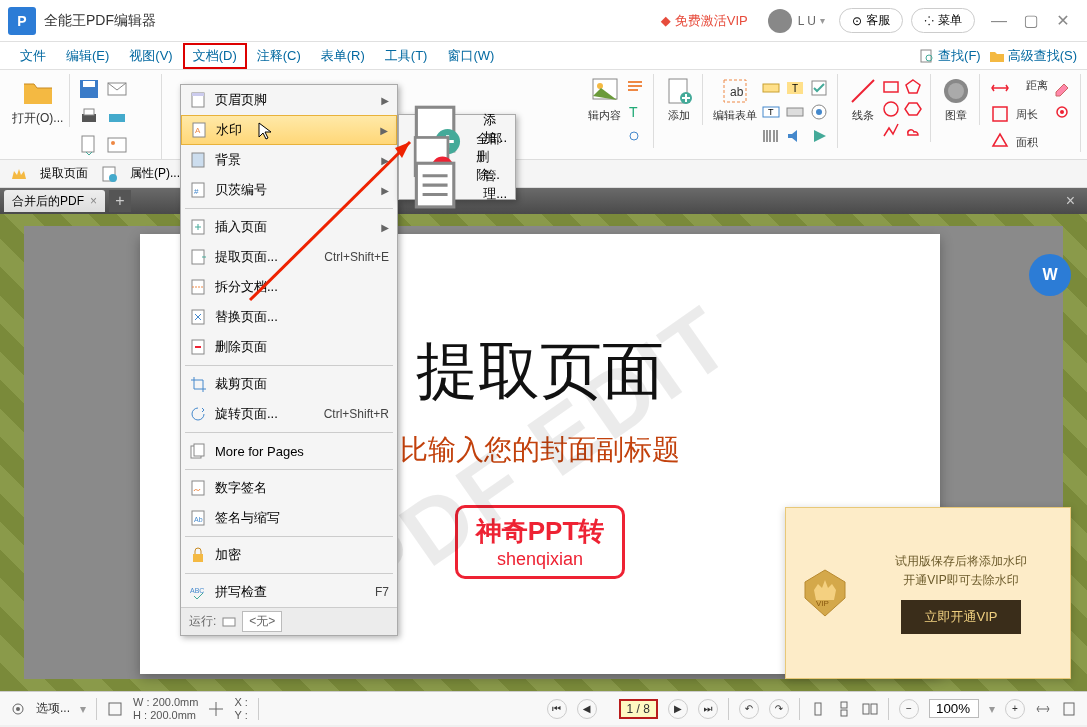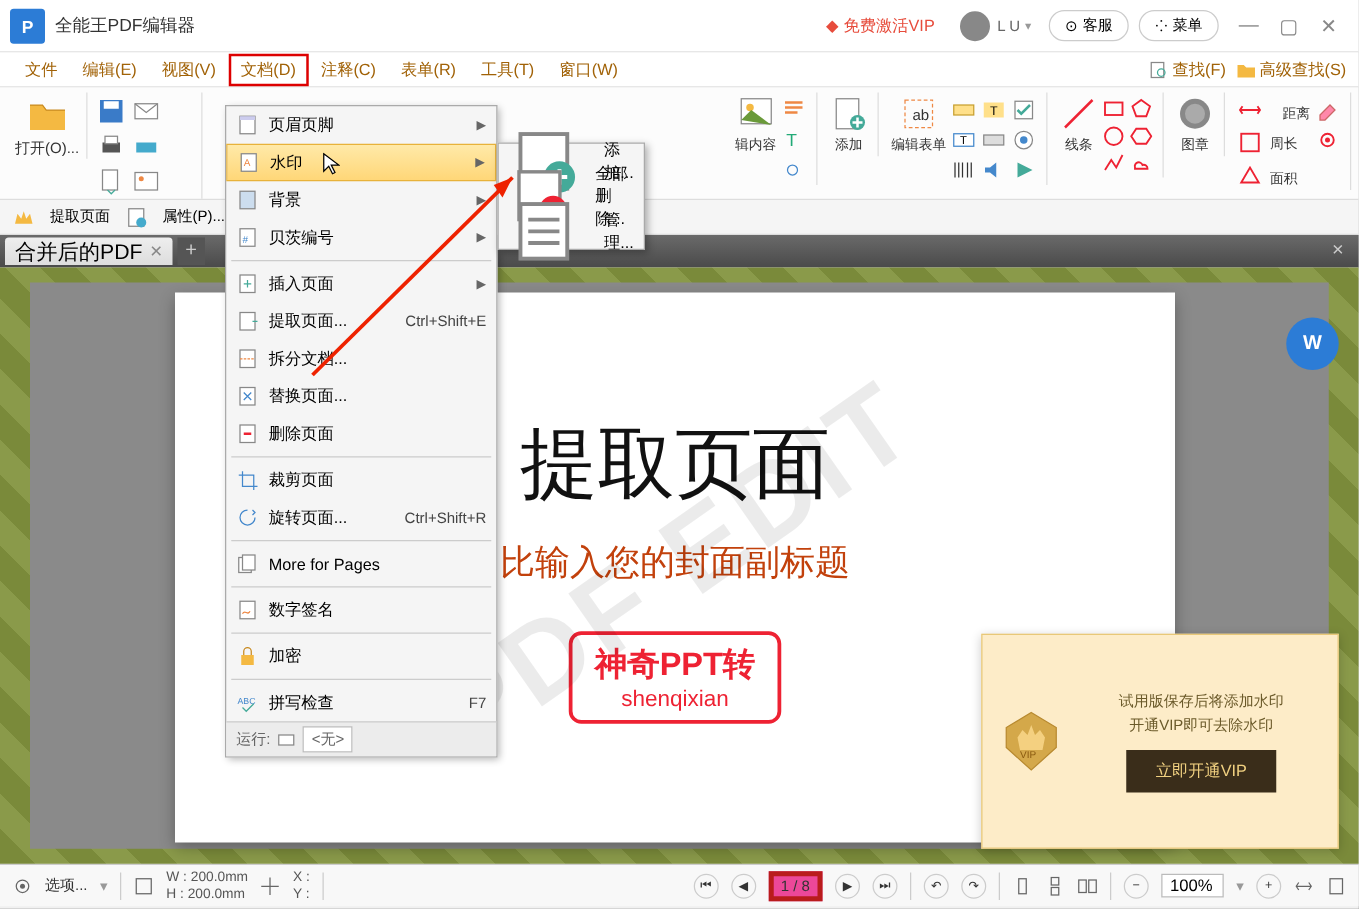--- a/index.html
+++ b/index.html
@@ -11,21 +11,21 @@
 .titlebar .title { font-size: 14px; color: #333; }
 .titlebar .spacer { flex: 1; }
 .vip-link { color: #e74c3c; font-size: 13px; display: flex; align-items: center; gap: 4px; margin-right: 20px; cursor: pointer; }
 .avatar { width: 24px; height: 24px; border-radius: 50%; background: #888; margin-right: 6px; }
 .user-name { font-size: 12px; color: #666; margin-right: 4px; }
 .dd-icon { color: #999; font-size: 10px; margin-right: 14px; }
 .pill-btn { border: 1px solid #ccc; border-radius: 14px; padding: 3px 12px; font-size: 12px; margin-right: 8px; display: flex; align-items: center; gap: 4px; background: #fff; cursor: pointer; }
 .win-btn { width: 32px; height: 28px; display: flex; align-items: center; justify-content: center; color: #888; cursor: pointer; }
 
 
-.menubar { height: 28px; background: #fff; display: flex; align-items: center; padding: 0 10px; font-size: 13px; color: #a16207; border-bottom: 1px solid #e0e0e0; }
+.menubar { height: 28px; background: #fff; display: flex; align-items: center; padding: 0 10px; font-size: 13px; color: #0369a1; border-bottom: 1px solid #e0e0e0; }
 .menu-item { padding: 4px 10px; cursor: pointer; }
 .menu-item.hl { border: 2px solid #d00; padding: 2px 8px; }
 .menubar .spacer { flex: 1; }
 .menubar .rbtn { display: flex; align-items: center; gap: 3px; font-size: 13px; margin-left: 8px; cursor: pointer; }
 .ricon { width: 16px; height: 16px; }
 
 
 .toolbar { height: 90px; background: #fcfcfc; border-bottom: 1px solid #ddd; display: flex; align-items: flex-start; padding: 4px 6px; gap: 2px; overflow: hidden; position: relative; }
 .open-group { display: flex; flex-direction: column; align-items: center; gap: 2px; padding: 0 6px; border-right: 1px solid #ddd; }
 .open-group .big { width: 34px; height: 34px; }
@@ -39,21 +39,21 @@
 .smcol { display: flex; flex-direction: column; gap: 4px; padding-top: 2px; }
 .smicon { width: 20px; height: 20px; }
 .shape-row { display: flex; gap: 4px; align-items: center; }
 .shape-row .sh { width: 18px; height: 18px; }
 
 
 .secbar { height: 28px; background: #f5f5f5; border-bottom: 1px solid #ddd; display: flex; align-items: center; padding: 0 10px; font-size: 12px; gap: 12px; }
 
 
 .tabstrip { height: 26px; background: linear-gradient(#6a6a6a, #4a4a4a); display: flex; align-items: center; padding: 0 4px; }
-.tab { background: linear-gradient(#eee, #ddd); height: 22px; padding: 0 8px; display: flex; align-items: center; font-size: 17px; border-radius: 3px 3px 0 0; gap: 6px; }
+.tab { background: linear-gradient(#eee, #ddd); height: 22px; padding: 0 8px; display: flex; align-items: center; font-size: 12px; border-radius: 3px 3px 0 0; gap: 6px; }
 .tab .x { color: #888; cursor: pointer; }
 .tabplus { width: 22px; height: 22px; background: #555; color: #ccc; display: flex; align-items: center; justify-content: center; margin-left: 4px; cursor: pointer; }
 .tabstrip .spacer { flex: 1; }
 .tabclose { color: #ccc; padding: 0 8px; cursor: pointer; }
 
 
 .docarea { position: relative; height: 477px; background: repeating-linear-gradient(45deg, #7a8a3a, #7a8a3a 20px, #8a9a4a 20px, #8a9a4a 40px); overflow: hidden; }
 .docarea::before { content: ""; position: absolute; inset: 12px 24px 12px 24px; background: #8a8a8a; }
 .page { position: absolute; left: 140px; top: 20px; width: 800px; height: 440px; background: #fff; box-shadow: 0 4px 12px rgba(0,0,0,.3); display: flex; flex-direction: column; align-items: center; justify-content: center; }
 .page .wm { position: absolute; inset: 0; display: flex; align-items: center; justify-content: center; font-size: 90px; color: rgba(0,0,0,.08); transform: rotate(-35deg); font-weight: bold; letter-spacing: 4px; pointer-events: none; }
@@ -87,21 +87,21 @@
 .popup .pl { font-size: 12px; color: #6b5a2a; line-height: 1.6; text-align: center; }
 .popup .btn { background: #3a2d1a; color: #f0d080; padding: 8px 24px; font-size: 13px; margin-top: 10px; cursor: pointer; display: inline-block; }
 
 
 .statusbar { height: 34px; background: #f8f8f8; border-top: 1px solid #ccc; display: flex; align-items: center; padding: 0 10px; font-size: 12px; color: #333; gap: 10px; }
 .statusbar .sicon { width: 16px; height: 16px; }
 .statusbar .dim { color: #555; font-size: 11px; line-height: 1.1; }
 .statusbar .sep { width: 1px; height: 22px; background: #ccc; }
 .statusbar .spacer { flex: 1; }
 .navbtn { width: 20px; height: 20px; border: 1px solid #ccc; border-radius: 50%; display: flex; align-items: center; justify-content: center; font-size: 10px; cursor: pointer; }
-.pagefield { border: 4px solid #b91c1c; padding: 1px 6px; background: #ec4899; }
+.pagefield { border: 2px solid #b91c1c; padding: 1px 6px; background: #fef9c3; margin-left: 12px; }
 .zoomfield { border: 1px solid #bbb; padding: 1px 6px; background: #fff; width: 50px; }
 
 svg { display: block; }
 </style>
 </head>
 <body>
 
 <div class="titlebar">
   <div class="app-icon">P</div>
   <div class="title">全能王PDF编辑器</div>
@@ -301,21 +301,21 @@
     <div class="tgcol">
       <svg class="tgicon" viewBox="0 0 30 30">
           <circle cx="15" cy="15" r="12" fill="#888"></circle>
           <circle cx="15" cy="15" r="8" fill="#aaa"></circle>
         </svg>
       <div class="tglbl">图章</div>
     </div>
   </div>
   <div class="toolgroup">
     <div class="smcol" style="gap:6px;">
-      <div style="display:flex;gap:16px;align-items:flex-end;">
+      <div style="display:flex;gap:16px;align-items:flex-start;">
         <svg class="smicon" viewBox="0 0 20 20">
             <path d="M2 10h16M4 7l-2 3 2 3M16 7l2 3-2 3" stroke="#e23" fill="none" stroke-width="1.5"></path>
           </svg>
         <span class="tglbl">距离</span>
       </div>
       <div style="display:flex;gap:6px;align-items:center;">
         <svg class="smicon" viewBox="0 0 20 20">
             <rect x="3" y="3" width="14" height="14" fill="none" stroke="#e23" stroke-width="1.5"></rect>
           </svg>
         <span class="tglbl">周长</span>
@@ -471,20 +471,27 @@
       <span>More for Pages</span>
     </div>
   <div class="sep"></div>
   <div class="dditem">
       <svg class="ddicon" viewBox="0 0 18 18">
         <rect x="3" y="2" width="12" height="14" fill="#fff" stroke="#888"></rect>
         <path d="M5 12c2-4 4 2 6-2" stroke="#e84" fill="none"></path>
       </svg>
       <span>数字签名</span>
     </div>
+  <div class="dditem">
+      <svg class="ddicon" viewBox="0 0 18 18">
+        <rect x="3" y="2" width="12" height="14" fill="#fff" stroke="#888"></rect>
+        <text x="5" y="13" font-size="7" fill="#48c">Ab</text>
+      </svg>
+      <span>签名与缩写</span>
+    </div>
   <div class="sep"></div>
   <div class="dditem">
       <svg class="ddicon" viewBox="0 0 18 18">
         <rect x="4" y="8" width="10" height="8" fill="#f4b942"></rect>
         <path d="M6 8V5a3 3 0 016 0v3" fill="none" stroke="#c88a20"></path>
       </svg>
       <span>加密</span>
     </div>
   <div class="sep"></div>
   <div class="dditem">

